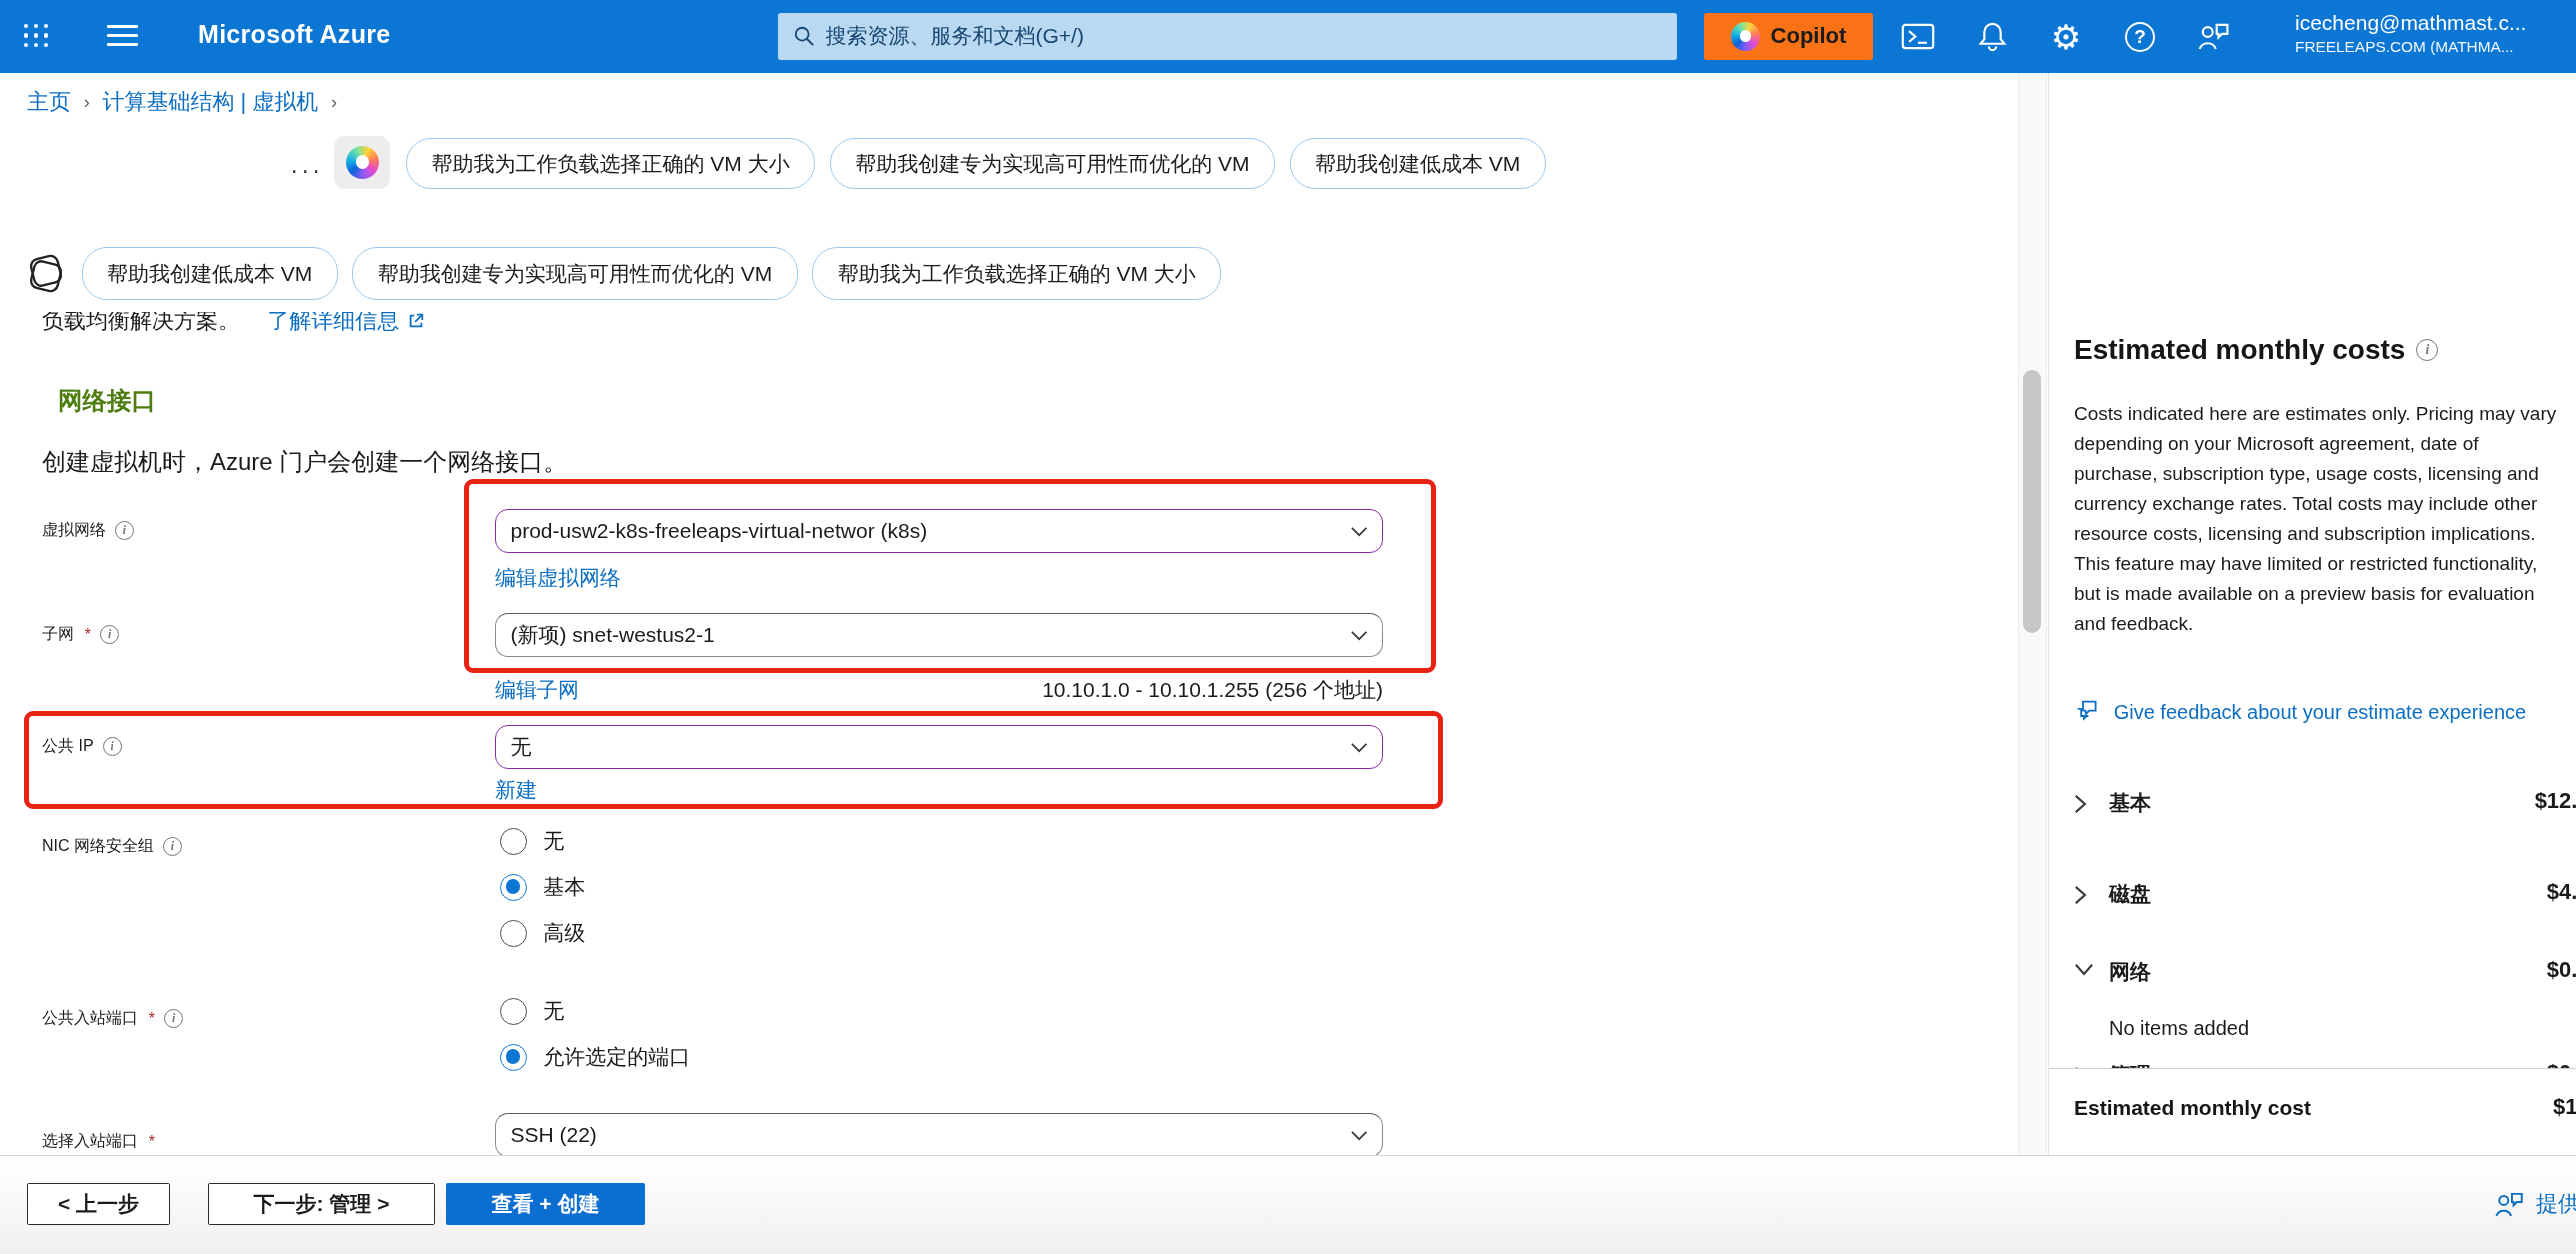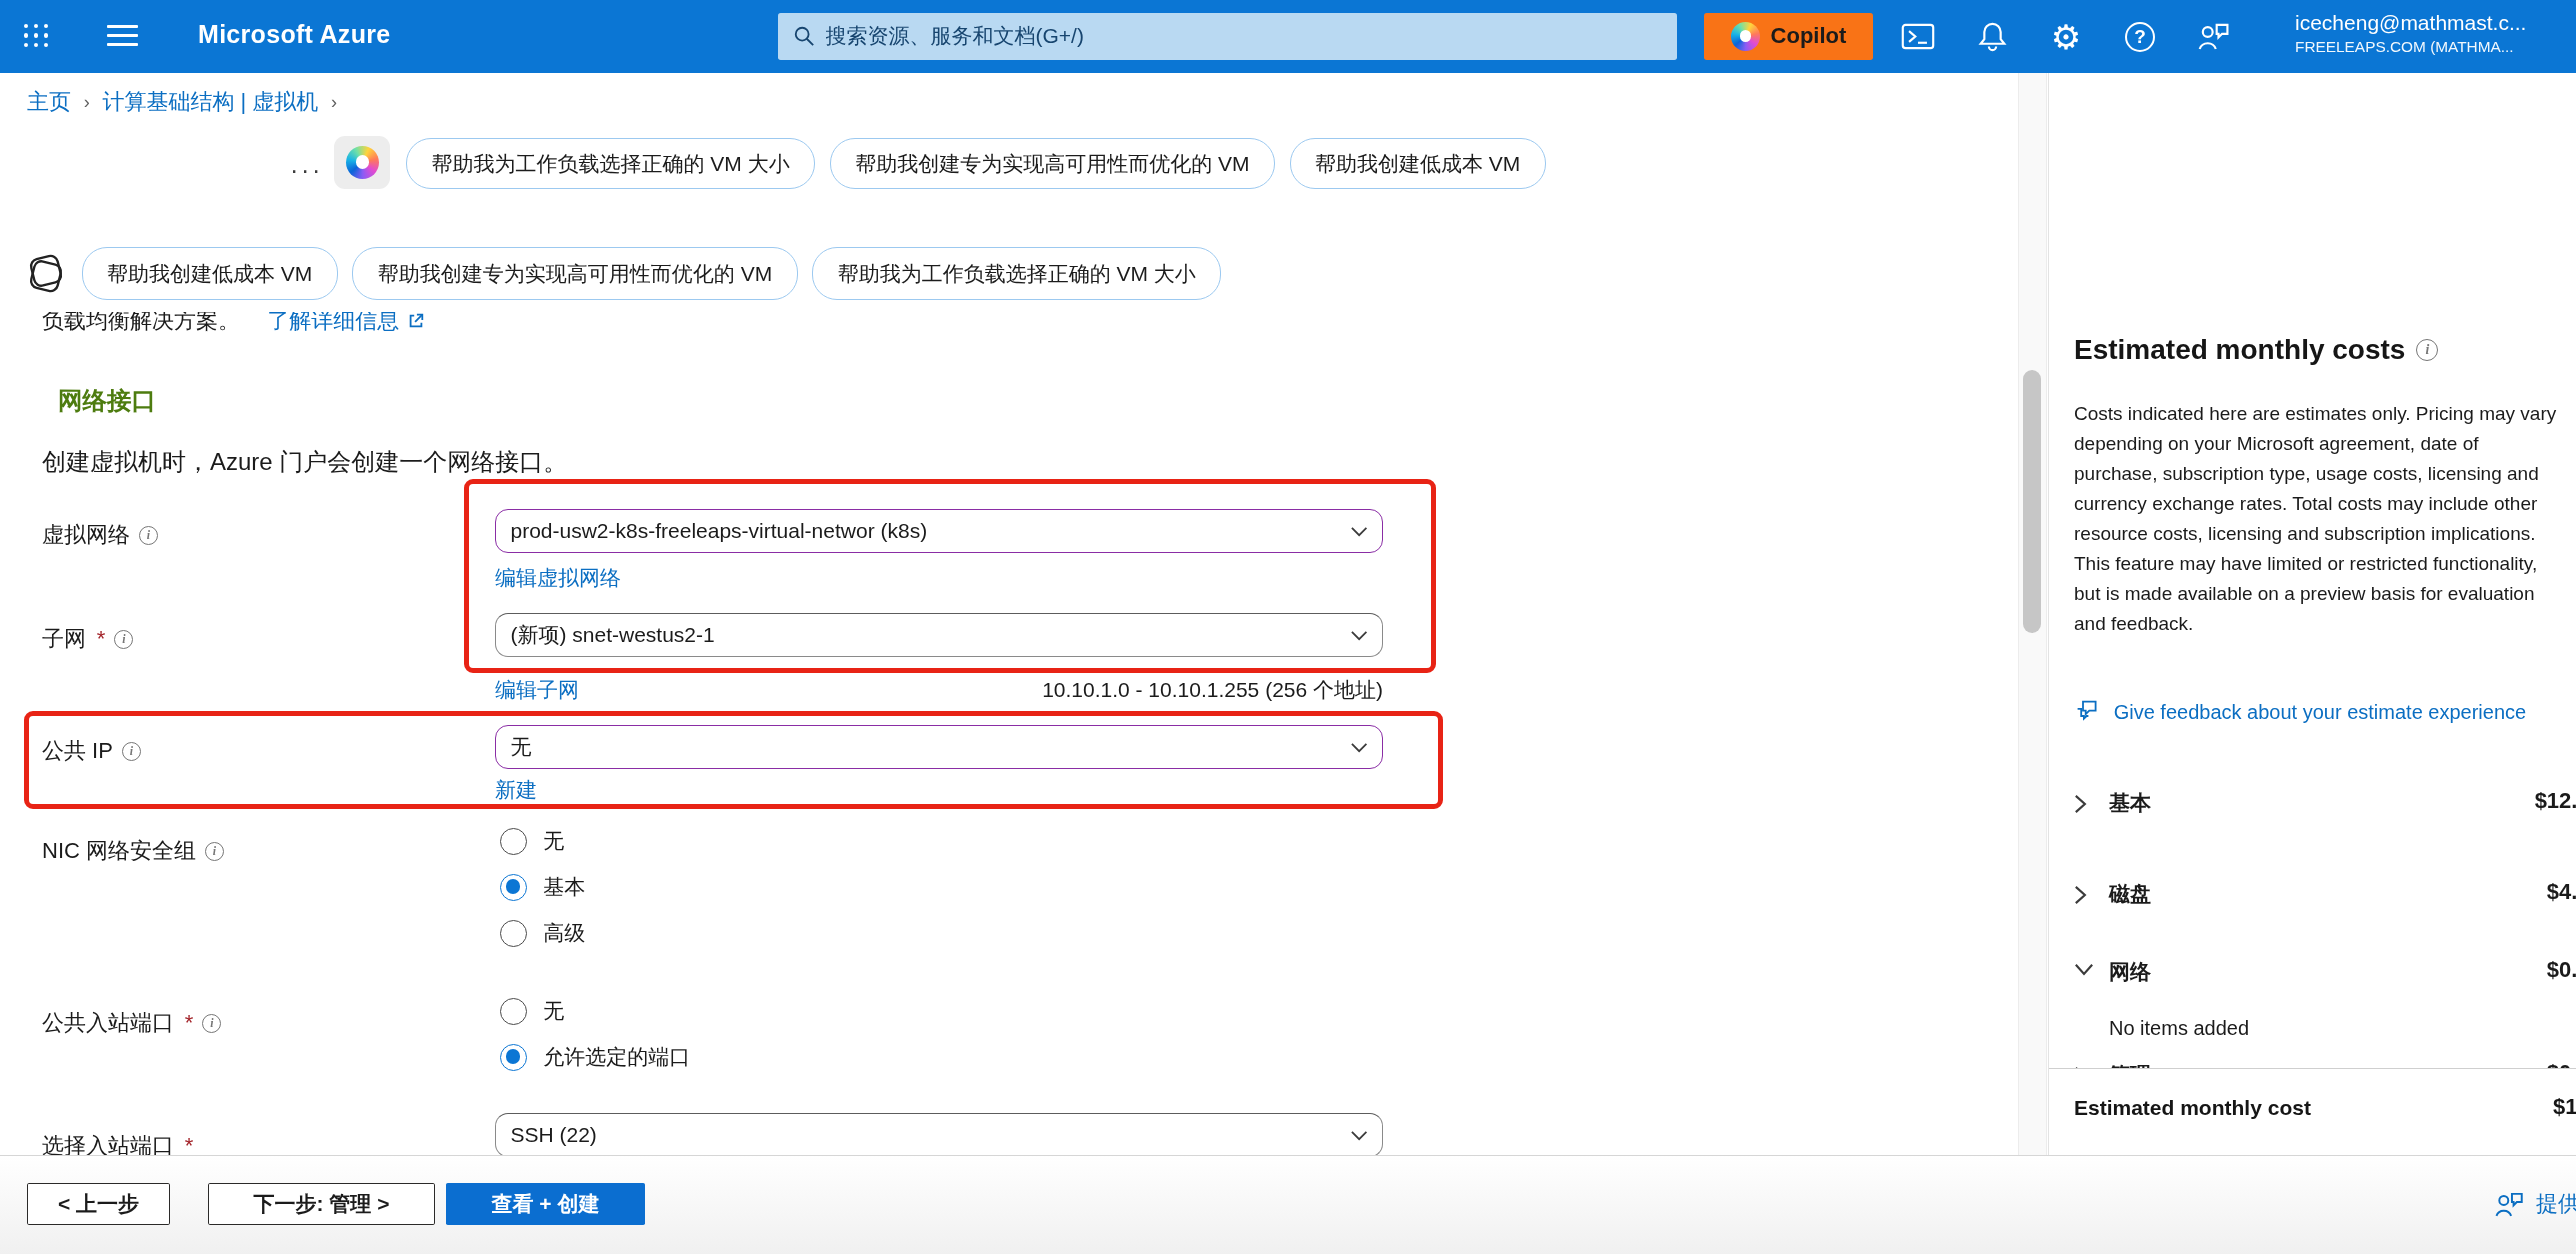--- a/index.html
+++ b/index.html
@@ -60,21 +60,21 @@
 
   
   .intro-clip { position:absolute; left:42px; top:312px; height:36px; overflow:hidden; width:816px;}
   .intro-line { margin-top:-6.3px; font-size:22px; color:#1b1b1b; display:flex; align-items:center; gap:7.3px; white-space:nowrap;}
   .intro-line a { color:#0b6ec2; text-decoration:none; margin-left:20px; cursor:pointer; display:flex; align-items:center; gap:7.3px;}
 
   
   .sec-head { position:absolute; left:42px; top:384px; font-size:24.5px; font-weight:700; color:#4d7c0f;margin-left:16px;}
   .sec-desc { position:absolute; left:42px; top:446px; font-size:24px; color:#1b1b1b;}
 
-  .flabel { position:absolute; left:42px; font-size:22px; color:#1b1b1b; display:flex; align-items:center; gap:9px;}
+  .flabel { position:absolute; left:42px; font-size:16px; color:#1b1b1b; display:flex; align-items:center; gap:9px;}
   .req { color:#a4262c; margin-left:1.8px; }
   .info { width:19px; height:19px; border:1.4px solid #767676; border-radius:50%; display:inline-flex;
     align-items:center; justify-content:center; color:#767676; font:italic 700 11.8px "Liberation Serif",serif; cursor:pointer;}
   .info::after { content:"i"; }
 
   .dd { position:absolute; left:495px; width:888px; height:44px; background:#fff; border-radius:13px;
     display:flex; align-items:center; padding:0 44px 0 14.5px; font-size:21px; color:#1b1b1b; cursor:pointer;}
   .dd.gray { border:1.4px solid #8a8a8a; border-top-color:#5c5c5c; }
   .dd.purple { border:1.8px solid #8a2da5; }
   .dd .chev { position:absolute; right:14.5px; top:17px; }

